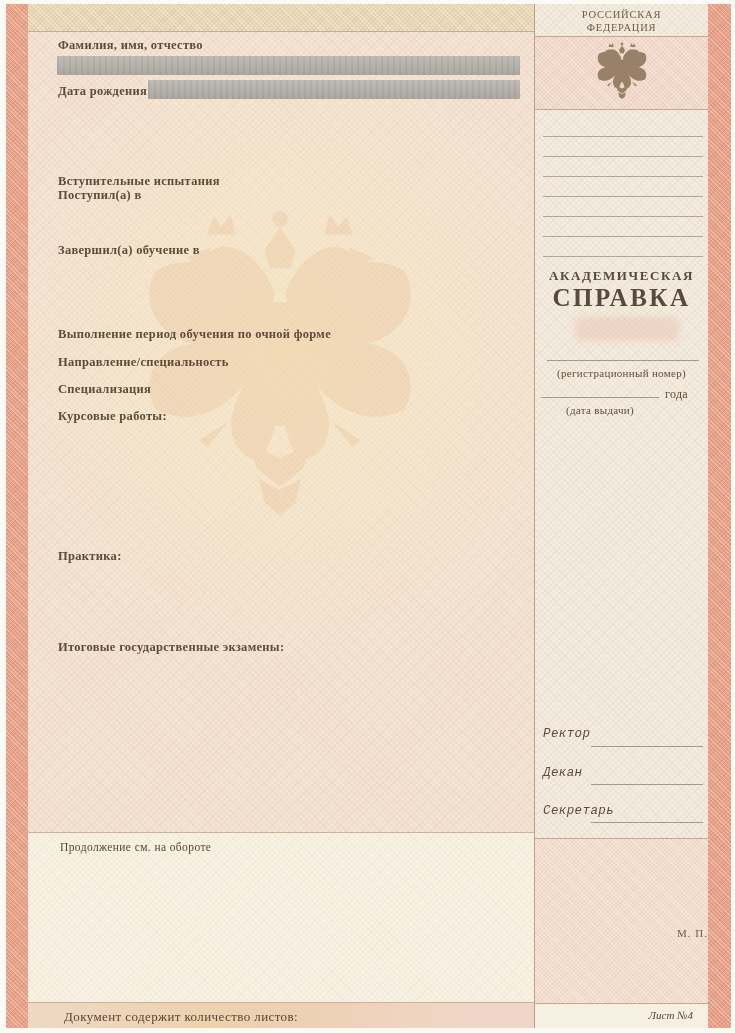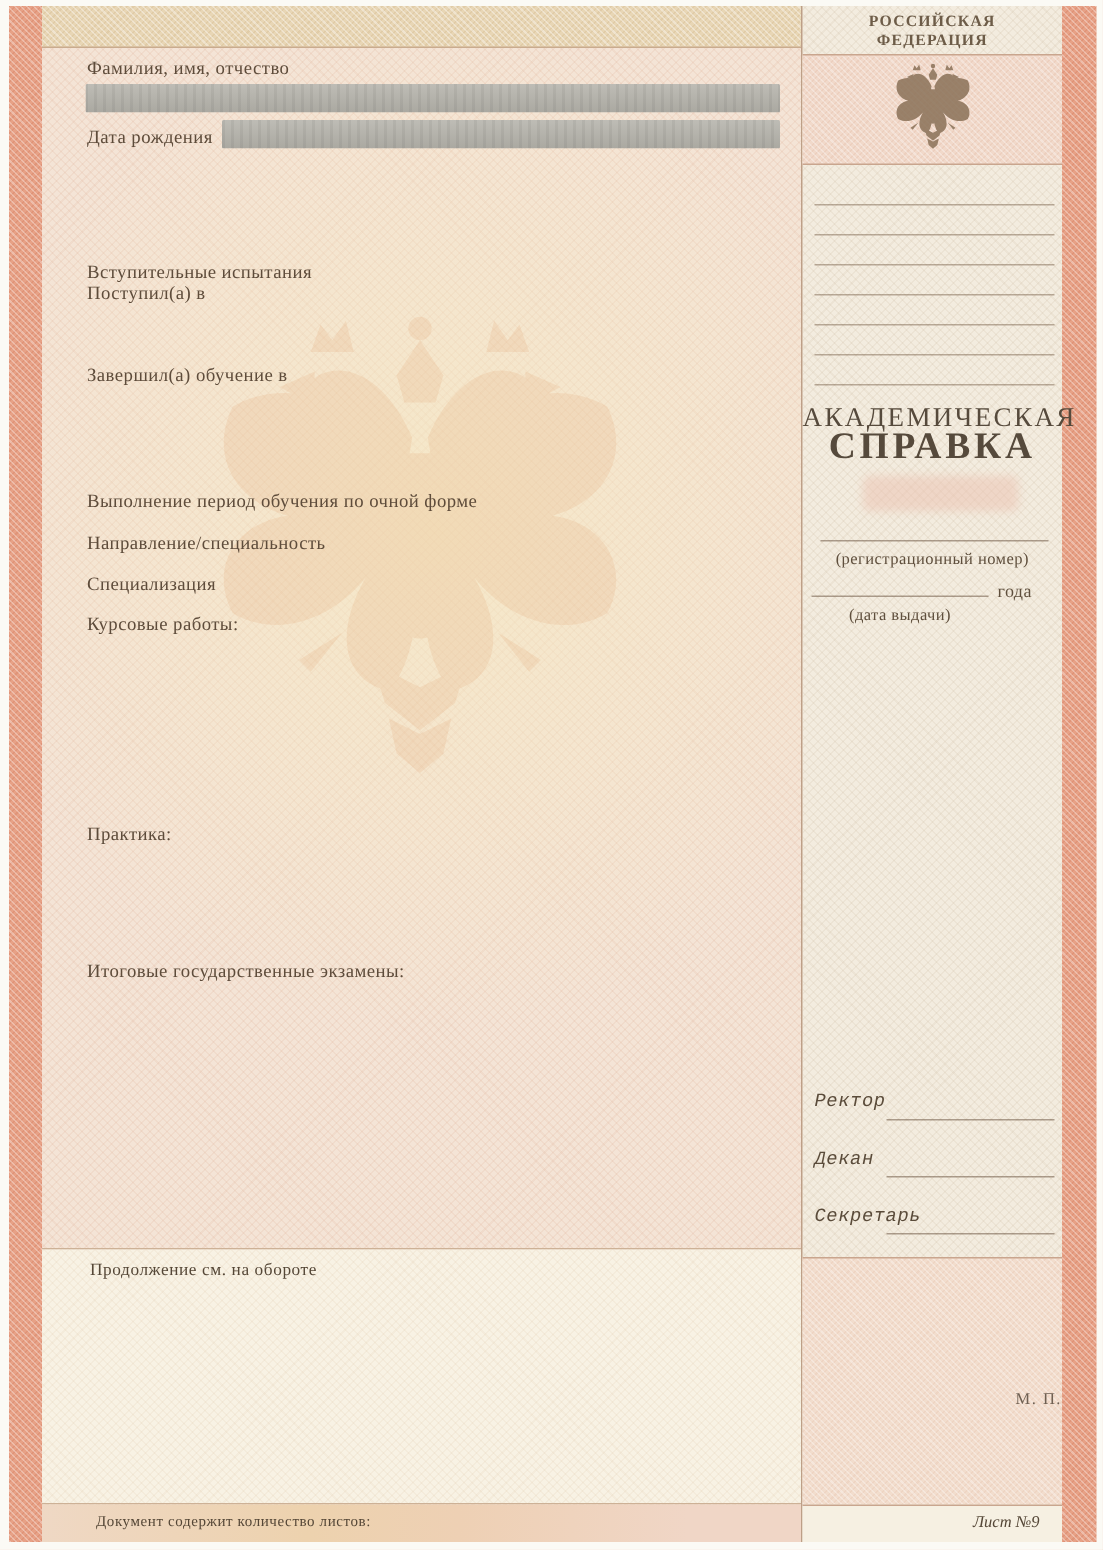--- a/index.html
+++ b/index.html
@@ -31,51 +31,51 @@
               background-color:#f8f2e4;
               background-image:
                 repeating-linear-gradient(45deg, rgba(205,170,130,.09) 0 1px, transparent 1px 4px),
                 repeating-linear-gradient(-45deg, rgba(205,170,130,.09) 0 1px, transparent 1px 4px);
               border-bottom:1px solid #cdb196; }
   .band-bottom { position:absolute; left:0; top:999px; width:100%; height:25px;
               background-image:
                 linear-gradient(90deg,#efd8c4,#edd2ae 35%,#eed0b4 55%,#f0d6c6 85%),
                 repeating-linear-gradient(45deg, rgba(255,255,255,.3) 0 1px, transparent 1px 3px); }
 
-  .flabel { position:absolute; left:30px; font-size:12.5px; font-weight:normal;
+  .flabel { position:absolute; left:30px; font-size:12.5px; font-weight:bold;
             letter-spacing:.3px; color:#5e4c3b; white-space:nowrap;text-align:right; }
   .redact { position:absolute; height:19px; border-radius:1px;
             background-color:#b5b3ab;
             background-image:repeating-linear-gradient(90deg, rgba(0,0,0,.05) 0 2px, transparent 2px 6px),
                              linear-gradient(180deg, rgba(255,255,255,.12), rgba(0,0,0,.06)); }
   .italic-note { position:absolute; font-size:11.5px; color:#554737; letter-spacing:.4px; white-space:nowrap; }
 
   .wm { position:absolute; left:96px; top:108px; width:312px; height:470px; color:#e09a66; opacity:.16; }
 
   
   .col-right { position:absolute; left:528px; top:0; width:174px; height:1024px;
                background-color:#f3ecdf;
                background-image:
                  repeating-linear-gradient(45deg, rgba(190,168,138,.12) 0 1px, transparent 1px 4px),
                  repeating-linear-gradient(-45deg, rgba(190,168,138,.12) 0 1px, transparent 1px 4px);
                border-left:1px solid #bd9f87; }
   .r-head { position:absolute; left:0; top:0; width:100%; height:32px; text-align:center;
-            font-size:10.5px; font-weight:bold; letter-spacing:.8px; color:#6d5c48; line-height:13px; padding-top:4px; }
+            font-size:10.5px; font-weight:normal; letter-spacing:.8px; color:#6d5c48; line-height:13px; padding-top:4px; }
   .r-emblem { position:absolute; left:0; top:32px; width:100%; height:74px;
               background-color:#f1d9ca;
               background-image:
                 repeating-linear-gradient(45deg, rgba(255,255,255,.30) 0 1px, transparent 1px 3px),
                 repeating-linear-gradient(-45deg, rgba(205,140,110,.12) 0 1px, transparent 1px 3px);
               border-top:1px solid #c9a58e; border-bottom:1px solid #c9a58e; }
   .emblem-svg { position:absolute; left:50%; top:4px; transform:translateX(-50%);
                 width:58px; height:64px; color:#8a7158; opacity:.85; }
   .r-main { position:absolute; left:0; top:106px; width:100%; height:728px; }
   .rline { position:absolute; left:8px; width:160px; border-bottom:1px solid rgba(118,94,72,.48); }
   .title1 { position:absolute; left:0; top:158px; width:100%; text-align:center;
-            font-size:18px; font-weight:normal; letter-spacing:1.6px; color:#564a3c; }
+            font-size:13px; font-weight:bold; letter-spacing:1.6px; color:#564a3c; }
   .title2 { position:absolute; left:0; top:174px; width:100%; text-align:center;
             font-size:25px; font-weight:bold; letter-spacing:2.5px; color:#564a3c; }
   .blur-blob { position:absolute; left:40px; top:207px; width:104px; height:24px;
                background:#ecc5b4; opacity:.55; border-radius:5px; filter:blur(3px); }
   .sigline { position:absolute; border-bottom:1px solid rgba(110,88,68,.55); }
   .caption { position:absolute; font-size:11px; color:#5f4f3d; text-align:center; letter-spacing:.3px; white-space:nowrap; }
   .sig-label { position:absolute; left:8px; font-style:italic; font-size:12.5px; color:#5a4b3a; letter-spacing:.4px;font-family:Liberation Mono, monospace; }
   .r-seal { position:absolute; left:0; top:834px; width:100%; height:165px;
             background-color:#f2ddcd;
             background-image:
@@ -136,21 +136,21 @@
       <div class="flabel" style="top:377px">Курсовые работы:</div>
       <div class="flabel" style="top:517px">Практика:</div>
       <div class="flabel" style="top:608px">Итоговые государственные экзамены:</div>
     </div>
 
     <div class="box-cont">
       <div class="italic-note" style="left:32px; top:8px">Продолжение см. на обороте</div>
     </div>
 
     <div class="band-bottom">
-      <div class="italic-note" style="left:36px; top:6px; font-size:10px">Документ содержит количество листов:</div>
+      <div class="italic-note" style="left:36px; top:6px; font-size:13px">Документ содержит количество листов:</div>
     </div>
   </div>
 
   <div class="col-right">
 
     <div class="r-head">
       <div>РОССИЙСКАЯ</div>
       <div>ФЕДЕРАЦИЯ</div>
     </div>
 
@@ -188,16 +188,16 @@
       <div class="sigline" style="left:56px; top:674px; width:112px"></div>
 
       <div class="sig-label" style="top:694px">Секретарь</div>
       <div class="sigline" style="left:56px; top:712px; width:112px"></div>
     </div>
 
     <div class="r-seal">
       <div class="mp">М. П.</div>
     </div>
 
-    <div class="r-foot">Лист №9</div>
+    <div class="r-foot">Лист №4</div>
   </div>
 
 </div>
 
 </body></html>

